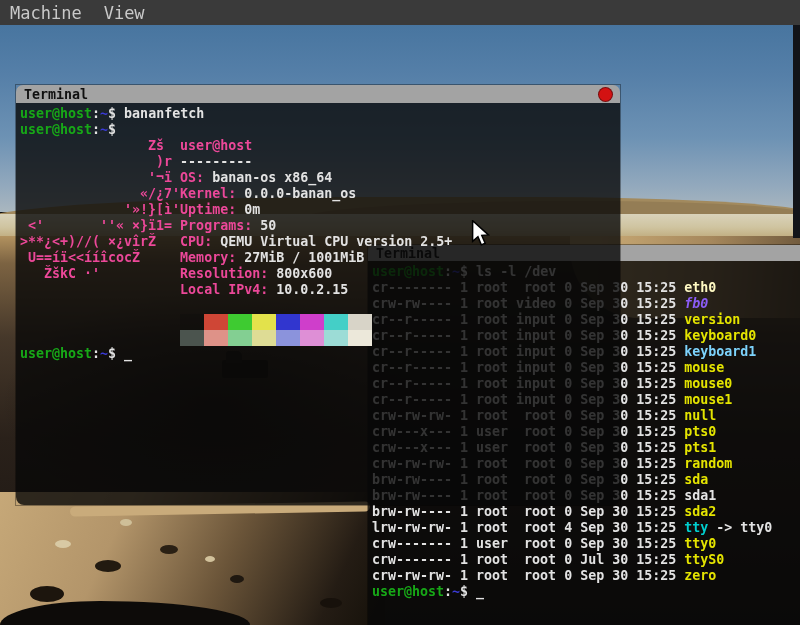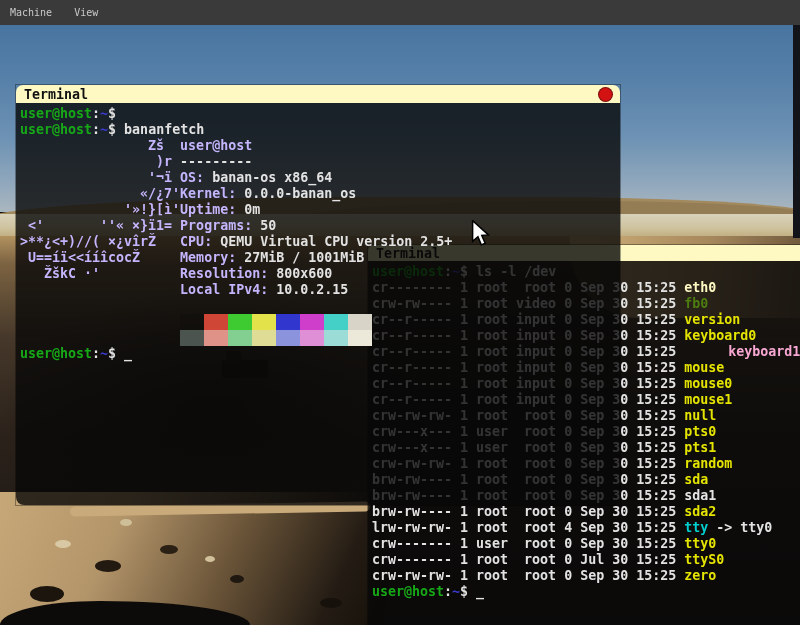--- a/index.html
+++ b/index.html
@@ -30,39 +30,39 @@
   .btmdark{position:absolute;left:0;top:601px;width:250px;height:24px;background:#0d0b09;
            border-radius:40% 60% 0 0/100% 100% 0 0;}
   .rock{position:absolute;border-radius:50%;}
   .truck{position:absolute;left:222px;top:360px;width:46px;height:18px;background:#17130e;border-radius:2px;}
   .truckcab{position:absolute;left:226px;top:351px;width:16px;height:12px;background:#1b160f;border-radius:3px 5px 0 0;}
   .rightstrip{position:absolute;right:0;top:25px;width:7px;height:213px;background:#121419;}
 
   
   #menubar{position:absolute;left:0;top:0;width:800px;height:25px;background:#3a3a3a;
            display:flex;align-items:center;padding-left:10px;box-sizing:border-box;z-index:50;}
-  .menu-item{color:#c9c9c9;font-size:10px;margin-right:22px;cursor:default;}
+  .menu-item{color:#c9c9c9;font-size:17px;margin-right:22px;cursor:default;}
 
   
   .window{position:absolute;box-shadow:0 0 0 1px rgba(0,0,0,0.35);}
-  .titlebar{background:#fef9c3;height:18px;display:flex;align-items:center;
+  .titlebar{background:#a3a3a3;height:18px;display:flex;align-items:center;
             padding:0 8px;box-sizing:border-box;}
   .titlebar .wtitle{color:#101010;font-size:13.3px;font-weight:bold;flex:1;}
   .closebtn{width:13px;height:13px;border-radius:50%;background:#d31212;box-shadow:0 0 0 1px #7a0d0d;}
   .tbody{background:rgba(8,8,8,0.80);overflow:hidden;box-sizing:border-box;
          padding:3px 0 0 4px;}
   #t1{left:16px;top:85px;width:604px;z-index:30;}
   #t1 .titlebar{border-radius:7px 7px 0 0;}
   #t1 .tbody{height:402px;border-radius:0 0 8px 8px;}
   #t2{left:368px;top:245px;width:432px;z-index:20;}
   #t2 .titlebar{height:16px;border-radius:6px 0 0 0;}
   #t2 .tbody{height:364px;}
 
   .tline{height:16px;line-height:16px;white-space:pre;font-size:13.3px;font-weight:bold;}
-  .c-green{color:#17a817;} .c-blue{color:#3a3ad6;} .c-yellow{color:#c4b5fd;}
+  .c-green{color:#17a817;} .c-blue{color:#3a3ad6;} .c-yellow{color:#ec4899;}
   .c-white{color:#e2e2e2;}
   .pal-row{padding-left:160px;}
   .swatch{display:inline-block;width:24px;height:16px;vertical-align:top;}
 
   
   #cursor{position:absolute;left:470px;top:220px;z-index:90;}
 </style>
 </head>
 <body>
 
@@ -96,24 +96,24 @@
 </div>
 
 <div class="window" id="t2">
   <div class="titlebar">
     <span class="wtitle">Terminal</span>
   </div>
   <div class="tbody">
     <div class="tline"><span class="c-green">user@host</span><span class="c-white">:</span><span class="c-blue">~</span><span class="c-white">$ </span><span class="c-white">ls -l /dev</span></div>
     <div id="listing">
         <div class="tline"><span class="c-white">cr-------- 1 root  root 0 Sep 30 15:25 </span><span style="color: #fef9c3;">eth0</span><span class="c-white"></span></div>
-        <div class="tline"><span class="c-white">crw-rw---- 1 root video 0 Sep 30 15:25 </span><span style="color: #4d7c0f;">fb0</span><span class="c-white"></span></div>
+        <div class="tline"><span class="c-white">crw-rw---- 1 root video 0 Sep 30 15:25 </span><span style="color: #8b5cf6; font-style: italic;">fb0</span><span class="c-white"></span></div>
         <div class="tline"><span class="c-white">cr--r----- 1 root input 0 Sep 30 15:25 </span><span style="color: rgb(228, 228, 0);">version</span><span class="c-white"></span></div>
         <div class="tline"><span class="c-white">cr--r----- 1 root input 0 Sep 30 15:25 </span><span style="color: rgb(228, 228, 0);">keyboard0</span><span class="c-white"></span></div>
-        <div class="tline"><span class="c-white">cr--r----- 1 root input 0 Sep 30 15:25 </span><span style="color: #f9a8d4; margin-left: 44px;">keyboard1</span><span class="c-white"></span></div>
+        <div class="tline"><span class="c-white">cr--r----- 1 root input 0 Sep 30 15:25 </span><span style="color: #7dd3fc;">keyboard1</span><span class="c-white"></span></div>
         <div class="tline"><span class="c-white">cr--r----- 1 root input 0 Sep 30 15:25 </span><span style="color: rgb(228, 228, 0);">mouse</span><span class="c-white"></span></div>
         <div class="tline"><span class="c-white">cr--r----- 1 root input 0 Sep 30 15:25 </span><span style="color: rgb(228, 228, 0);">mouse0</span><span class="c-white"></span></div>
         <div class="tline"><span class="c-white">cr--r----- 1 root input 0 Sep 30 15:25 </span><span style="color: rgb(228, 228, 0);">mouse1</span><span class="c-white"></span></div>
         <div class="tline"><span class="c-white">crw-rw-rw- 1 root  root 0 Sep 30 15:25 </span><span style="color: rgb(228, 228, 0);">null</span><span class="c-white"></span></div>
         <div class="tline"><span class="c-white">crw---x--- 1 user  root 0 Sep 30 15:25 </span><span style="color: rgb(228, 228, 0); margin-top: 21px;">pts0</span><span class="c-white"></span></div>
         <div class="tline"><span class="c-white">crw---x--- 1 user  root 0 Sep 30 15:25 </span><span style="color: rgb(228, 228, 0);">pts1</span><span class="c-white"></span></div>
         <div class="tline"><span class="c-white">crw-rw-rw- 1 root  root 0 Sep 30 15:25 </span><span style="color: rgb(228, 228, 0);">random</span><span class="c-white"></span></div>
         <div class="tline"><span class="c-white">brw-rw---- 1 root  root 0 Sep 30 15:25 </span><span style="color: rgb(228, 228, 0);">sda</span><span class="c-white"></span></div>
         <div class="tline"><span class="c-white">brw-rw---- 1 root  root 0 Sep 30 15:25 </span><span style="color: #e5e5e5;">sda1</span><span class="c-white"></span></div>
         <div class="tline"><span class="c-white">brw-rw---- 1 root  root 0 Sep 30 15:25 </span><span style="color: rgb(228, 228, 0);">sda2</span><span class="c-white"></span></div>
@@ -125,22 +125,22 @@
     <div class="tline"><span class="c-green">user@host</span><span class="c-white">:</span><span class="c-blue">~</span><span class="c-white">$ </span><span class="c-white">_</span></div>
   </div>
 </div>
 
 <div class="window" id="t1">
   <div class="titlebar">
     <span class="wtitle">Terminal</span>
     <span class="closebtn"></span>
   </div>
   <div class="tbody">
+    <div class="tline"><span class="c-green">user@host</span><span class="c-white">:</span><span class="c-blue">~</span><span class="c-white">$ </span><span class="c-white">bananfetch</span></div>
     <div class="tline"><span class="c-green">user@host</span><span class="c-white">:</span><span class="c-blue">~</span><span class="c-white">$ </span><span class="c-white"></span></div>
-    <div class="tline"><span class="c-green">user@host</span><span class="c-white">:</span><span class="c-blue">~</span><span class="c-white">$ </span><span class="c-white">bananfetch</span></div>
     <div id="fetch">
         <div class="tline"><span class="c-yellow">                Zš  </span><span class="c-yellow">user@host</span><span class="c-white"></span></div>
         <div class="tline"><span class="c-yellow">                 )r </span><span class="c-yellow"></span><span class="c-white">---------</span></div>
         <div class="tline"><span class="c-yellow">                '¬ï </span><span class="c-yellow">OS:</span><span class="c-white"> banan-os x86_64</span></div>
         <div class="tline"><span class="c-yellow">               «/¿7'</span><span class="c-yellow">Kernel:</span><span class="c-white"> 0.0.0-banan_os</span></div>
         <div class="tline"><span class="c-yellow">             '»!}[ì'</span><span class="c-yellow">Uptime:</span><span class="c-white"> 0m</span></div>
         <div class="tline"><span class="c-yellow"> &lt;'       ''« ×}ï1= </span><span class="c-yellow">Programs:</span><span class="c-white"> 50</span></div>
         <div class="tline"><span class="c-yellow">&gt;**¿&lt;+)//( ×¿vîrŽ   </span><span class="c-yellow">CPU:</span><span class="c-white"> QEMU Virtual CPU version 2.5+</span></div>
         <div class="tline"><span class="c-yellow"> U==íï&lt;&lt;ííîcocŽ     </span><span class="c-yellow">Memory:</span><span class="c-white"> 27MiB / 1001MiB</span></div>
         <div class="tline"><span class="c-yellow">   ŽškC ·'          </span><span class="c-yellow">Resolution:</span><span class="c-white"> 800x600</span></div>

